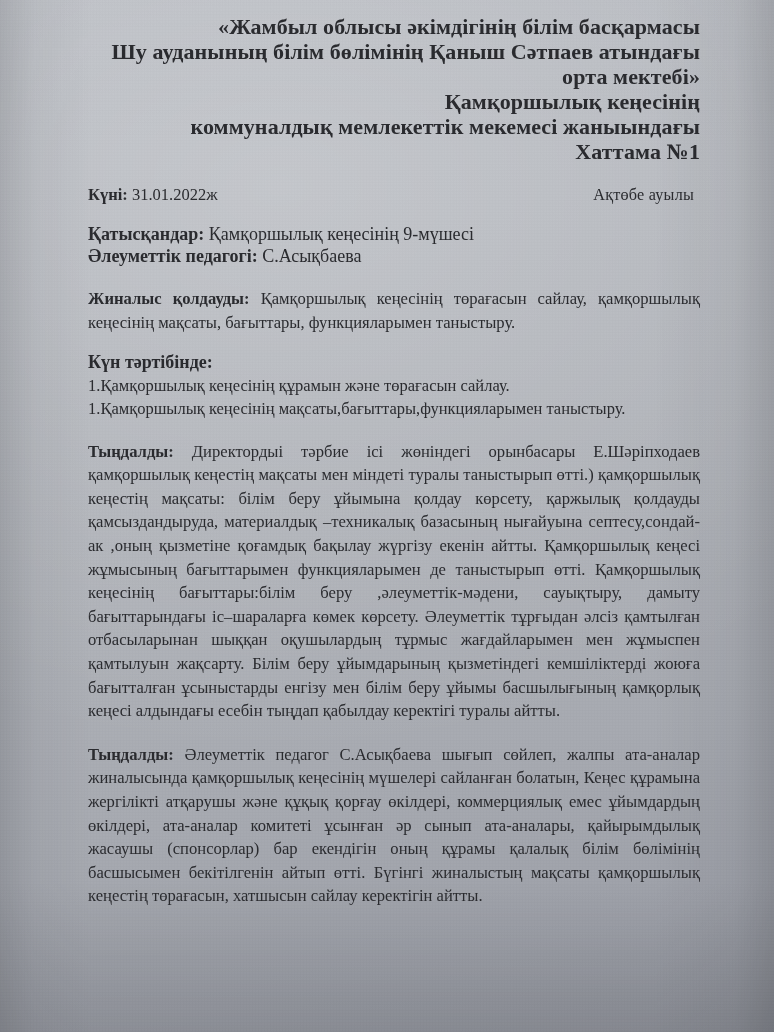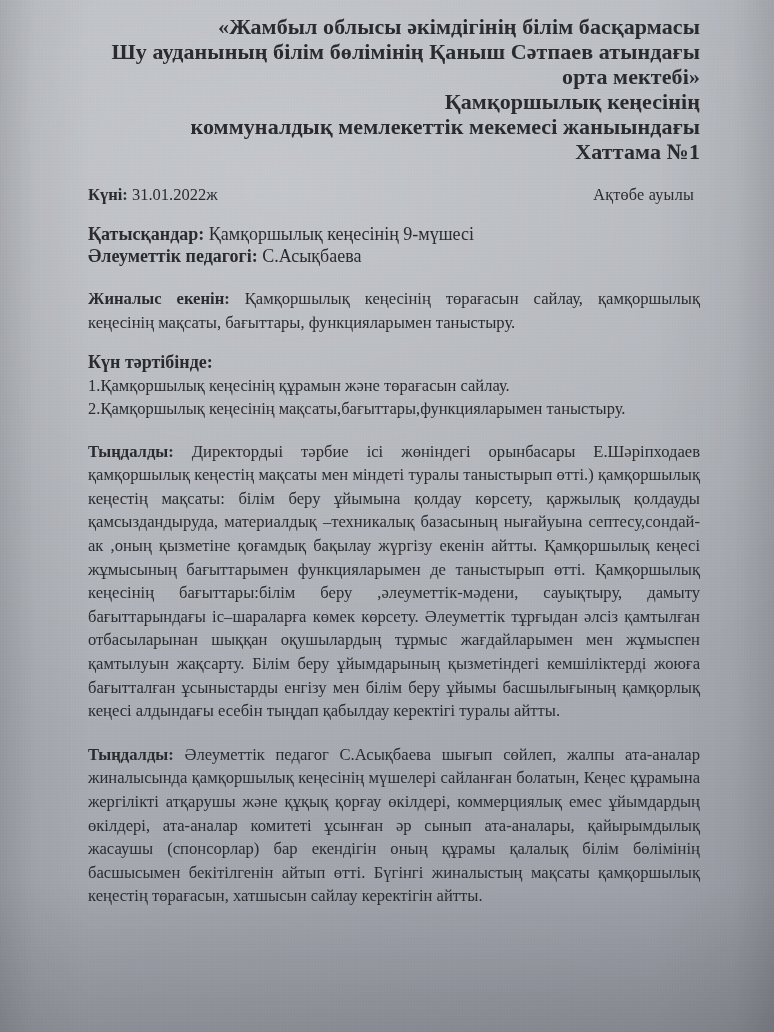--- a/index.html
+++ b/index.html
@@ -118,30 +118,30 @@
         <b>Қатысқандар:</b>
         <span>Қамқоршылық кеңесінің 9-мүшесі</span>
       </div>
       <div class="line">
         <b>Әлеуметтік педагогі:</b>
         <span>С.Асықбаева</span>
       </div>
     </div>
 
     <div class="para soft-1">
-      <b>Жиналыс екенін:</b>
+      <b>Жиналыс қолдауды:</b>
       <span>Қамқоршылық кеңесінің төрағасын сайлау, қамқоршылық кеңесінің мақсаты, бағыттары, функцияларымен таныстыру.</span>
     </div>
 
     <div class="agenda soft-1">
       <div class="line">
         <b>Күн тәртібінде:</b>
       </div>
       <div class="item">1.Қамқоршылық кеңесінің құрамын және төрағасын сайлау.</div>
-      <div class="item">2.Қамқоршылық кеңесінің мақсаты,бағыттары,функцияларымен таныстыру.</div>
+      <div class="item">1.Қамқоршылық кеңесінің мақсаты,бағыттары,функцияларымен таныстыру.</div>
     </div>
 
     <div class="para soft-2">
       <b>Тыңдалды:</b>
       <span>Директордыі тәрбие ісі жөніндегі орынбасары Е.Шәріпходаев қамқоршылық кеңестің мақсаты мен міндеті туралы таныстырып өтті.) қамқоршылық кеңестің мақсаты: білім беру ұйымына қолдау көрсету, қаржылық қолдауды қамсыздандыруда, материалдық –техникалық базасының нығайуына септесу,сондай-ак ,оның қызметіне қоғамдық бақылау жүргізу екенін айтты. Қамқоршылық кеңесі жұмысының бағыттарымен функцияларымен де таныстырып өтті. Қамқоршылық кеңесінің бағыттары:білім беру ,әлеуметтік-мәдени, сауықтыру, дамыту бағыттарындағы іс–шараларға көмек көрсету. Әлеуметтік тұрғыдан әлсіз қамтылған отбасыларынан шыққан оқушылардың тұрмыс жағдайларымен мен жұмыспен қамтылуын жақсарту. Білім беру ұйымдарының қызметіндегі кемшіліктерді жоюға бағытталған ұсыныстарды енгізу мен білім беру ұйымы басшылығының қамқорлық кеңесі алдындағы есебін тыңдап қабылдау керектігі туралы айтты.</span>
     </div>
 
     <div class="para soft-3">
       <b>Тыңдалды:</b>
       <span>Әлеуметтік педагог С.Асықбаева шығып сөйлеп, жалпы ата-аналар жиналысында қамқоршылық кеңесінің мүшелері сайланған болатын, Кеңес құрамына жергілікті атқарушы және құқық қорғау өкілдері, коммерциялық емес ұйымдардың өкілдері, ата-аналар комитеті ұсынған әр сынып ата-аналары, қайырымдылық жасаушы (спонсорлар) бар екендігін оның құрамы қалалық білім бөлімінің басшысымен бекітілгенін айтып өтті. Бүгінгі жиналыстың мақсаты қамқоршылық кеңестің төрағасын, хатшысын сайлау керектігін айтты.</span>

